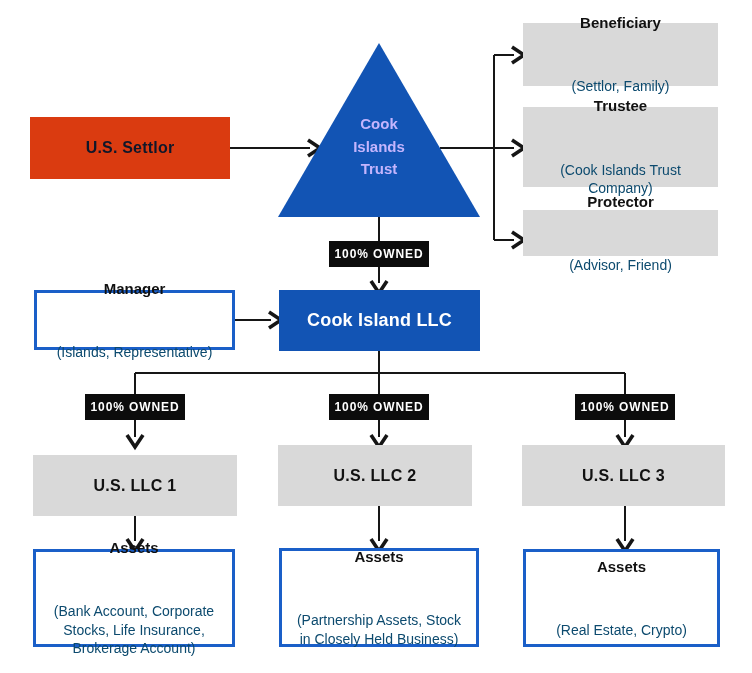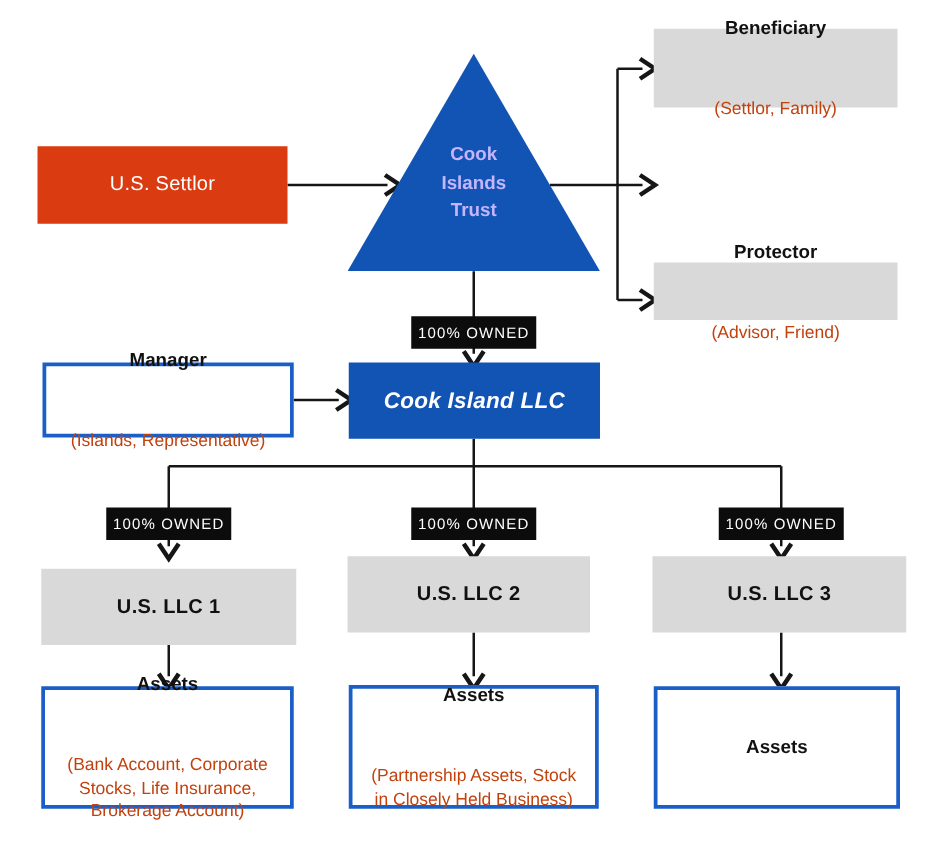--- a/index.html
+++ b/index.html
@@ -6,30 +6,30 @@
     --blue:#1254b4; --blue-border:#1a5fc8; --red:#da3b10;
     --gray:#d9d9d9; --badge:#0c0c0c; --line:#161616;
   }
   *{margin:0;padding:0;box-sizing:border-box;}
   html,body{background:#ffffff;}
   body{font-family:"Liberation Sans", sans-serif; color:#111;}
   .stage{position:relative;width:752px;height:673px;background:#fff;overflow:hidden;}
   .layer{position:absolute;left:0;top:0;width:752px;height:673px;}
   svg.layer{z-index:1;}
   .node{position:absolute;z-index:2;display:flex;flex-direction:column;align-items:center;justify-content:center;text-align:center;}
-  .fill-red{background:var(--red);color:#ffffff;font-weight:normal;font-size:16px;letter-spacing:.2px;}
+  .fill-red{background:var(--red);color:#0f172a;font-weight:bold;font-size:16px;letter-spacing:.2px;}
   .fill-blue{background:var(--blue);color:#fff;font-weight:bold;font-size:18px;letter-spacing:.2px;}
   .fill-gray{background:var(--gray);color:#111;}
   .outline-blue{background:#fff;border:3px solid var(--blue-border);}
   .node .title{font-weight:bold;font-size:15px;line-height:1.35;}
-  .node .subtitle{font-size:14px;line-height:1.32;color:#c2410c;margin-top:44px;}
+  .node .subtitle{font-size:14px;line-height:1.32;color:#0c4a6e;margin-top:44px;}
   .llc-label{font-weight:bold;font-size:16px;letter-spacing:.3px;}
   .badge{position:absolute;z-index:3;background:var(--badge);color:#fff;
-         font-size:12px;font-weight:400;letter-spacing:.9px;
-         width:100px;height:26px;line-height:26px;text-align:center;margin-top:12px;}
+         font-size:12px;font-weight:700;letter-spacing:.9px;
+         width:100px;height:26px;line-height:26px;text-align:center;}
   .triangle{position:absolute;z-index:2;left:278px;top:43px;width:202px;height:174px;
             background:var(--blue);
             clip-path:polygon(50% 0, 100% 100%, 0 100%);}
   .triangle .tri-label{position:absolute;left:50%;top:70px;transform:translateX(-50%);
             width:82px;color:#c4b5fd;font-weight:bold;font-size:15px;line-height:1.5;text-align:center;}
   .pad{padding:23px 9px;}
 </style>
 </head>
 <body>
 
@@ -72,34 +72,38 @@
 
   <div class="triangle">
     <div class="tri-label">Cook Islands Trust</div>
   </div>
 
   <div class="node fill-gray pad" style="left:523px;top:23px;width:195px;height:63px;">
     <div class="title">Beneficiary</div>
     <div class="subtitle">(Settlor, Family)</div>
   </div>
 
+  <div class="node fill-gray pad" style="left:523px;top:107px;width:195px;height:80px;">
+    <div class="title">Trustee</div>
+    <div class="subtitle">(Cook Islands Trust Company)</div>
+  </div>
 
   <div class="node fill-gray pad" style="left:523px;top:210px;width:195px;height:44px;">
     <div class="title">Protector</div>
     <div class="subtitle">(Advisor, Friend)</div>
   </div>
 
   <div class="badge" style="left:329px;top:241px;">100% OWNED</div>
 
   <div class="node outline-blue pad" style="left:34px;top:290px;width:201px;height:60px;">
     <div class="title">Manager</div>
     <div class="subtitle">(Islands, Representative)</div>
   </div>
 
-  <div class="node fill-blue" style="left:279px;top:290px;width:201px;height:61px;font-style:italic;">
+  <div class="node fill-blue" style="left:279px;top:290px;width:201px;height:61px;">
     <span>Cook Island LLC</span>
   </div>
 
   <div class="badge" style="left:85px;top:394px;">100% OWNED</div>
   <div class="badge" style="left:329px;top:394px;">100% OWNED</div>
   <div class="badge" style="left:575px;top:394px;">100% OWNED</div>
 
   <div class="node fill-gray" style="left:33px;top:455px;width:204px;height:61px;">
     <span class="llc-label">U.S. LLC 1</span>
   </div>
@@ -113,15 +117,16 @@
   <div class="node outline-blue pad" style="left:33px;top:549px;width:202px;height:98px;">
     <div class="title">Assets</div>
     <div class="subtitle">(Bank Account, Corporate Stocks, Life Insurance, Brokerage Account)</div>
   </div>
   <div class="node outline-blue pad" style="left:279px;top:548px;width:200px;height:99px;">
     <div class="title">Assets</div>
     <div class="subtitle">(Partnership Assets, Stock in Closely Held Business)</div>
   </div>
   <div class="node outline-blue pad" style="left:523px;top:549px;width:197px;height:98px;">
     <div class="title">Assets</div>
+    <div class="subtitle">(Real Estate, Crypto)</div>
   </div>
 
 </div>
 
 </body></html>

